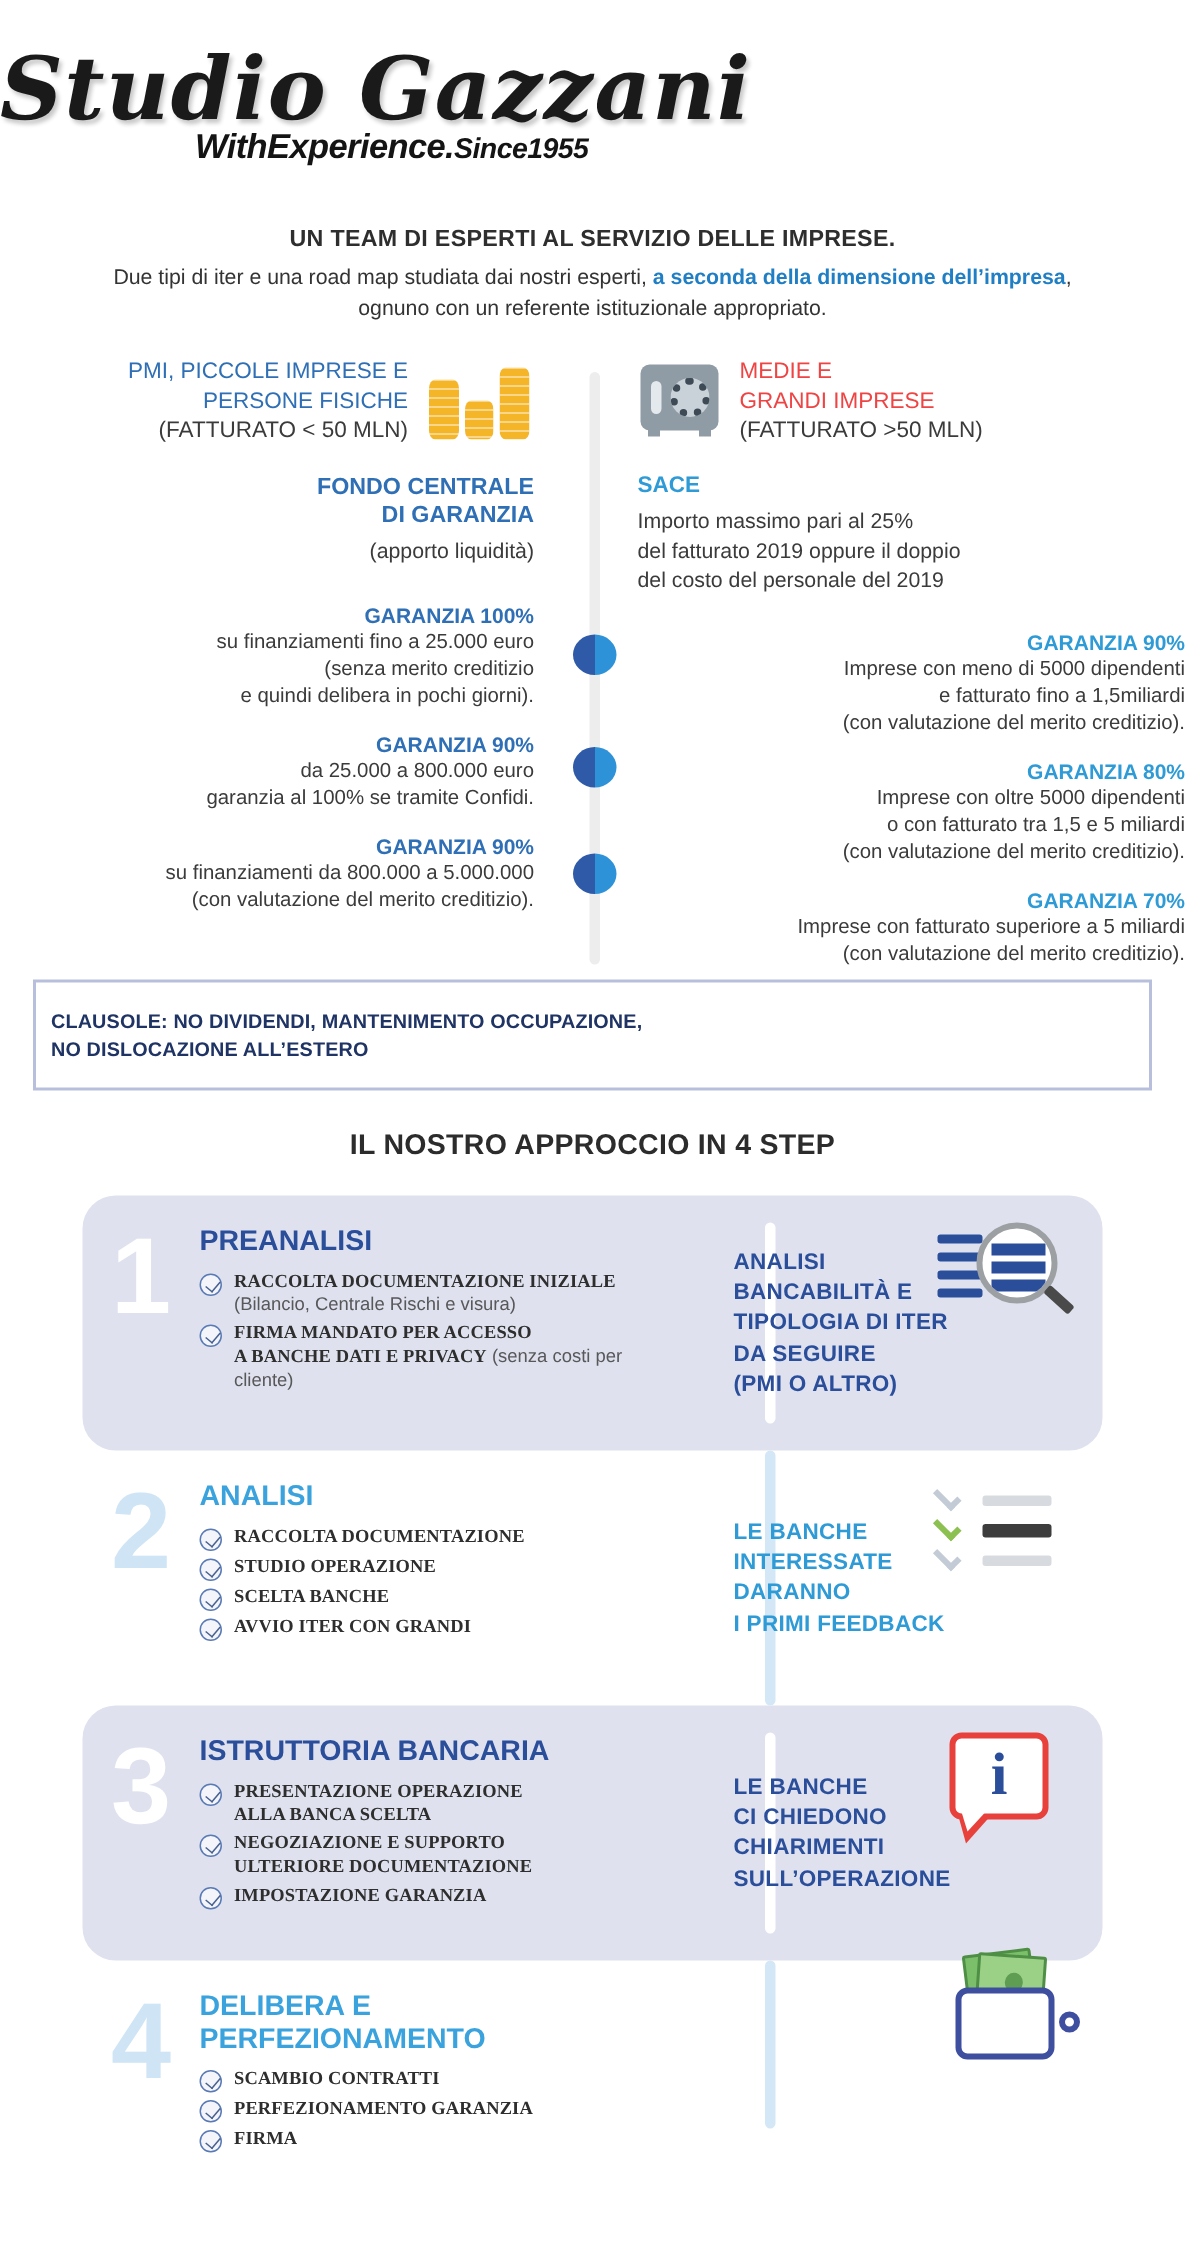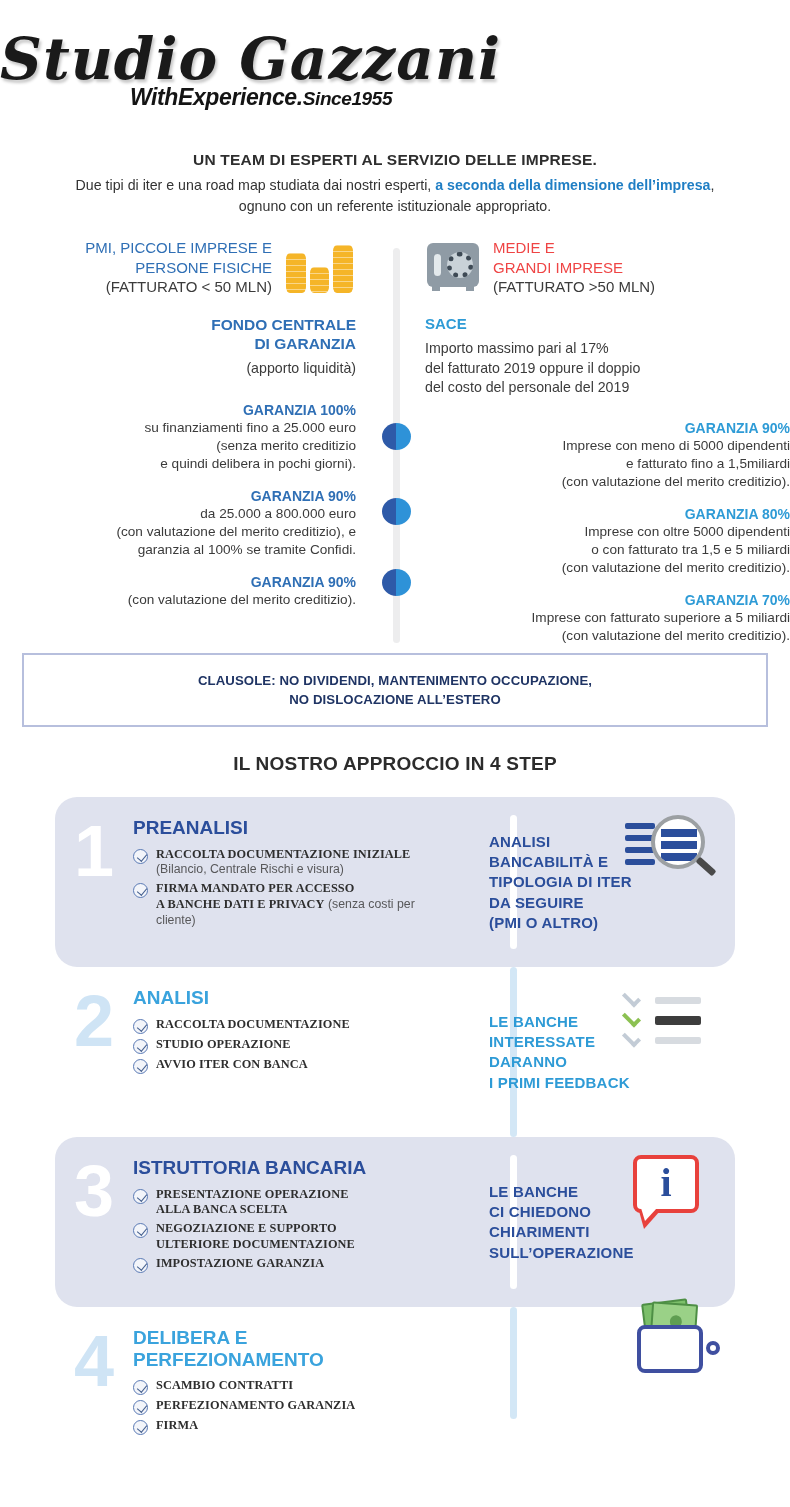--- a/index.html
+++ b/index.html
@@ -155,21 +155,20 @@
     width: 29px; height: 27px;
     border-radius: 50%;
     background: linear-gradient(to right, #2e5aa8 0%, #2e5aa8 50%, #2e92d8 50%, #2e92d8 100%);
   }
 
   
   .clauses {
     margin: 10px 22px 0 22px;
     border: 2px solid #b7bfdd;
     padding: 16px 10px;
-    text-align: center;
   }
   .clauses div {
     font-size: 13.2px;
     font-weight: bold;
     color: #1f3464;
     line-height: 1.45;
     letter-spacing: 0.1px;
   }
 
   
@@ -398,25 +397,25 @@
     <div class="g-list">
       <div class="g-item">
         <div class="g-title">GARANZIA 100%</div>
         <div class="g-desc">su finanziamenti fino a 25.000 euro</div>
         <div class="g-desc">(senza merito creditizio</div>
         <div class="g-desc">e quindi delibera in pochi giorni).</div>
       </div>
       <div class="g-item">
         <div class="g-title">GARANZIA 90%</div>
         <div class="g-desc">da 25.000 a 800.000 euro</div>
-        <div class="g-desc">(con valutazione del merito creditizio), e</div>
         <div class="g-desc">garanzia al 100% se tramite Confidi.</div>
       </div>
       <div class="g-item">
         <div class="g-title">GARANZIA 90%</div>
+        <div class="g-desc">su finanziamenti da 800.000 a 5.000.000</div>
         <div class="g-desc">(con valutazione del merito creditizio).</div>
       </div>
     </div>
   </div>
 
   <div class="col col-right">
     <div class="head-row">
       <div class="safe">
         <div class="body"></div>
           <div class="handle"></div>
@@ -426,21 +425,21 @@
       </div>
       <div class="head-title">
         <div class="b2">MEDIE E</div>
         <div class="b2">GRANDI IMPRESE</div>
         <div class="sub">(FATTURATO &gt;50 MLN)</div>
       </div>
     </div>
 
     <div class="scheme sace">
       <div>SACE</div>
-      <div class="scheme-note">Importo massimo pari al 17%</div>
+      <div class="scheme-note">Importo massimo pari al 25%</div>
       <div class="scheme-note" style="margin-top:0">del fatturato 2019 oppure il doppio</div>
       <div class="scheme-note" style="margin-top:0">del costo del personale del 2019</div>
     </div>
 
     <div class="g-list">
       <div class="g-item">
         <div class="g-title">GARANZIA 90%</div>
         <div class="g-desc">Imprese con meno di 5000 dipendenti</div>
         <div class="g-desc">e fatturato fino a 1,5miliardi</div>
         <div class="g-desc">(con valutazione del merito creditizio).</div>
@@ -522,21 +521,25 @@
           <li>
             <span class="b-ico"></span>
             <span class="b-txt b-main">RACCOLTA DOCUMENTAZIONE</span>
           </li>
           <li>
             <span class="b-ico"></span>
             <span class="b-txt b-main">STUDIO OPERAZIONE</span>
           </li>
           <li>
             <span class="b-ico"></span>
-            <span class="b-txt b-main">AVVIO ITER CON BANCA</span>
+            <span class="b-txt b-main">SCELTA BANCHE</span>
+          </li>
+          <li>
+            <span class="b-ico"></span>
+            <span class="b-txt b-main">AVVIO ITER CON GRANDI</span>
           </li>
         </ul>
       </div>
     </div>
     <div class="step-right">
       <div class="step-outcome o-light">LE BANCHE<br>INTERESSATE<br>DARANNO<br>I PRIMI FEEDBACK</div>
       <div class="oicon" style="top:22px;">
         <div class="checks">
           <div class="ck c1"></div>
             <div class="ln l1"></div>

